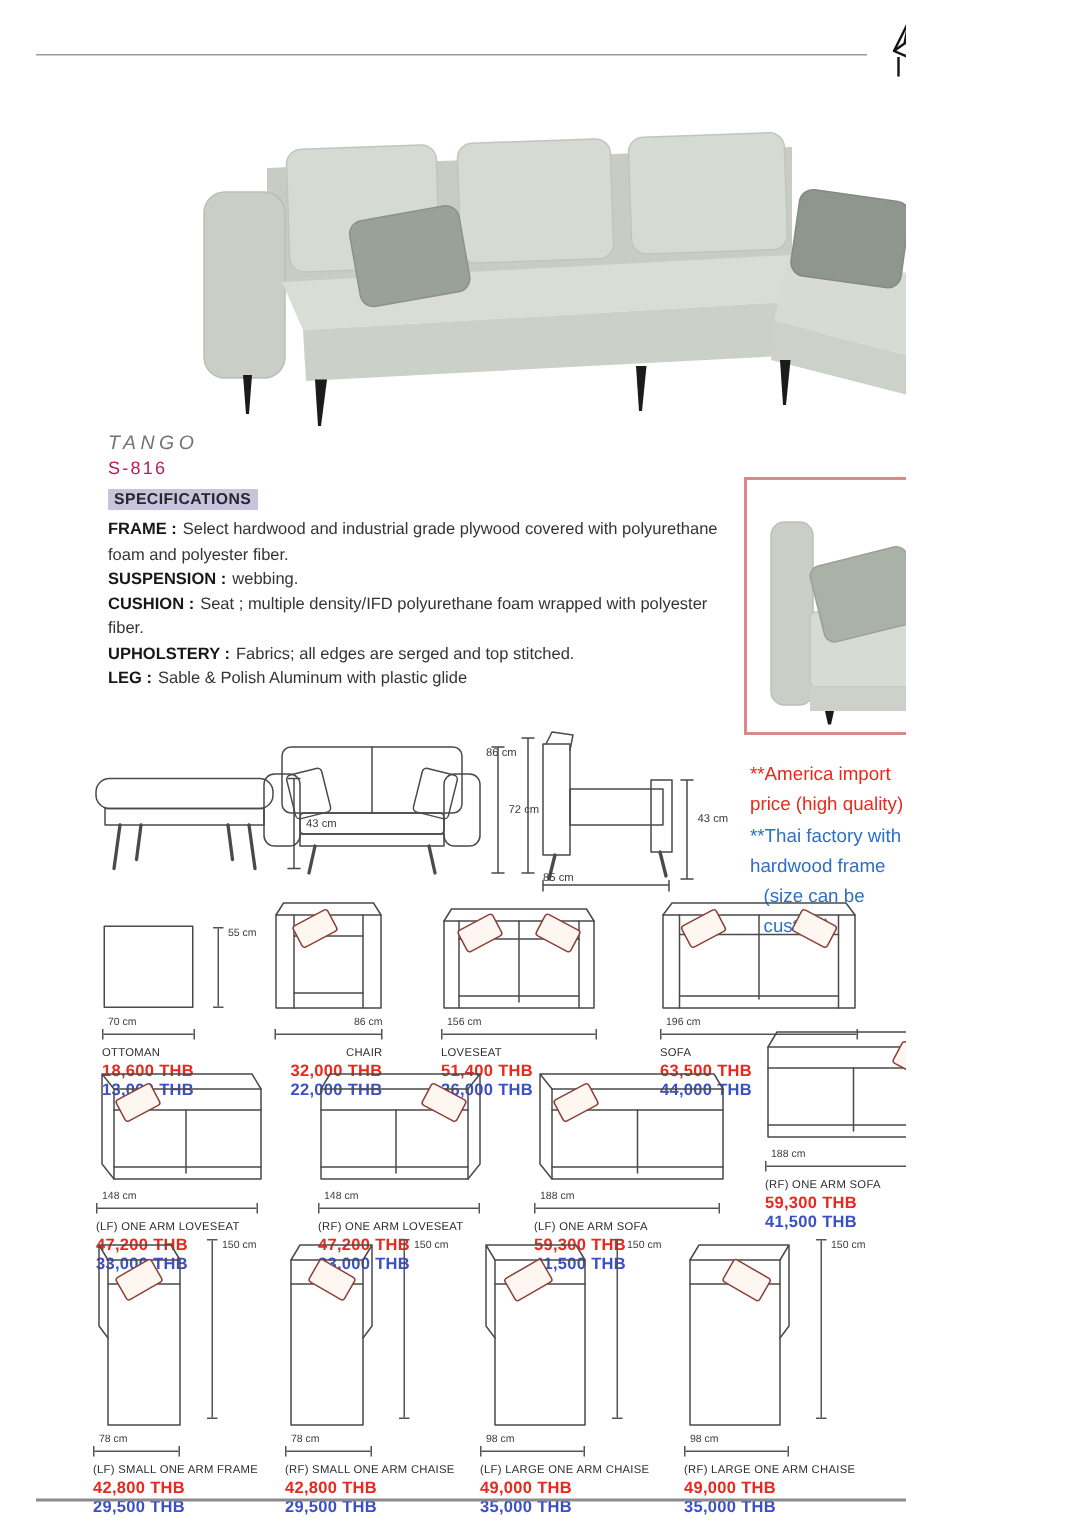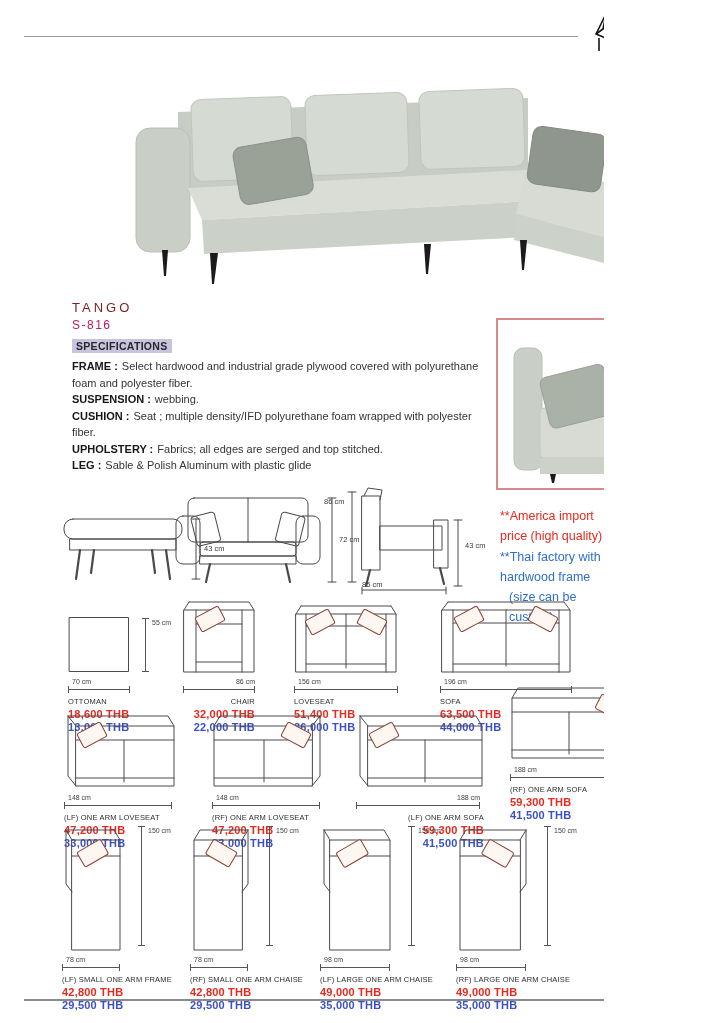--- a/index.html
+++ b/index.html
@@ -10,21 +10,21 @@
   
   .top-rule{position:absolute;left:24px;top:36px;width:554px;height:1px;background:#9a9a9a;}
   .brand{position:absolute;left:592px;top:12px;display:flex;align-items:flex-start;}
   .brand-text{margin-left:6px;}
   .brand-name{font-size:16px;font-weight:700;letter-spacing:2px;color:#161616;line-height:1;margin-top:12px;}
   .brand-sub{font-size:6px;font-weight:700;letter-spacing:2.4px;color:#8d1f1f;margin-top:3px;margin-left:2px;}
 
   
   .title-block{position:absolute;left:72px;top:282px;width:420px;}
   .page-title{font-size:26px;letter-spacing:5px;font-weight:500;color:#232323;line-height:1.05;}
-  .collection{font-size:13px;letter-spacing:3px;margin-top:18px;color:#7f1d1d;}
+  .collection{font-size:13px;letter-spacing:3px;margin-top:5px;color:#737373;font-style:italic;}
   .model{font-size:12px;letter-spacing:1.5px;margin-top:3px;color:#be185d;}
   .spec-heading{display:inline-block;font-size:10.5px;font-weight:700;letter-spacing:.3px;
                 background:#c7c4dc;color:#26262e;padding:1px 4px;margin-top:7px;}
   .spec-lines{margin-top:4px;font-size:11px;line-height:1.5;color:#343434;}
   .spec-label{font-weight:700;color:#171717;margin-right:4px;}
 
   
   .detail-frame{position:absolute;left:496px;top:318px;width:215px;height:168px;border:2px solid #d98a8a;background:#fff;}
 
   
@@ -337,21 +337,21 @@
     </div>
     <div class="hdim" style="width:108px;">
       <span class="hdim-label">148 cm</span>
         <i class="hdim-line"></i>
     </div>
     <div class="p-name">(RF) ONE ARM LOVESEAT</div>
     <div class="price-a">47,200 THB</div>
     <div class="price-b">33,000 THB</div>
   </div>
 
-  <div class="card" style="left:356px;top:710px;text-align:right;">
+  <div class="card" style="left:356px;top:710px;">
     <div class="dia" style="height:80px;">
       <svg class="dg" width="128" height="78" viewBox="0 0 128 78">
         <path d="M4,4 H120 L126,14 M4,4 L4,64 L12,74 M4,4 L12,14"></path>
         <rect x="12" y="14" width="114" height="60"></rect>
         <line x1="12" y1="28" x2="126" y2="28"></line>
           <line x1="69" y1="28" x2="69" y2="70"></line>
         <line x1="12" y1="66" x2="126" y2="66"></line>
         <g transform="rotate(-28 28 23)">
             <rect class="pillow" x="15" y="15" width="26" height="16" rx="2"></rect>
           </g>

